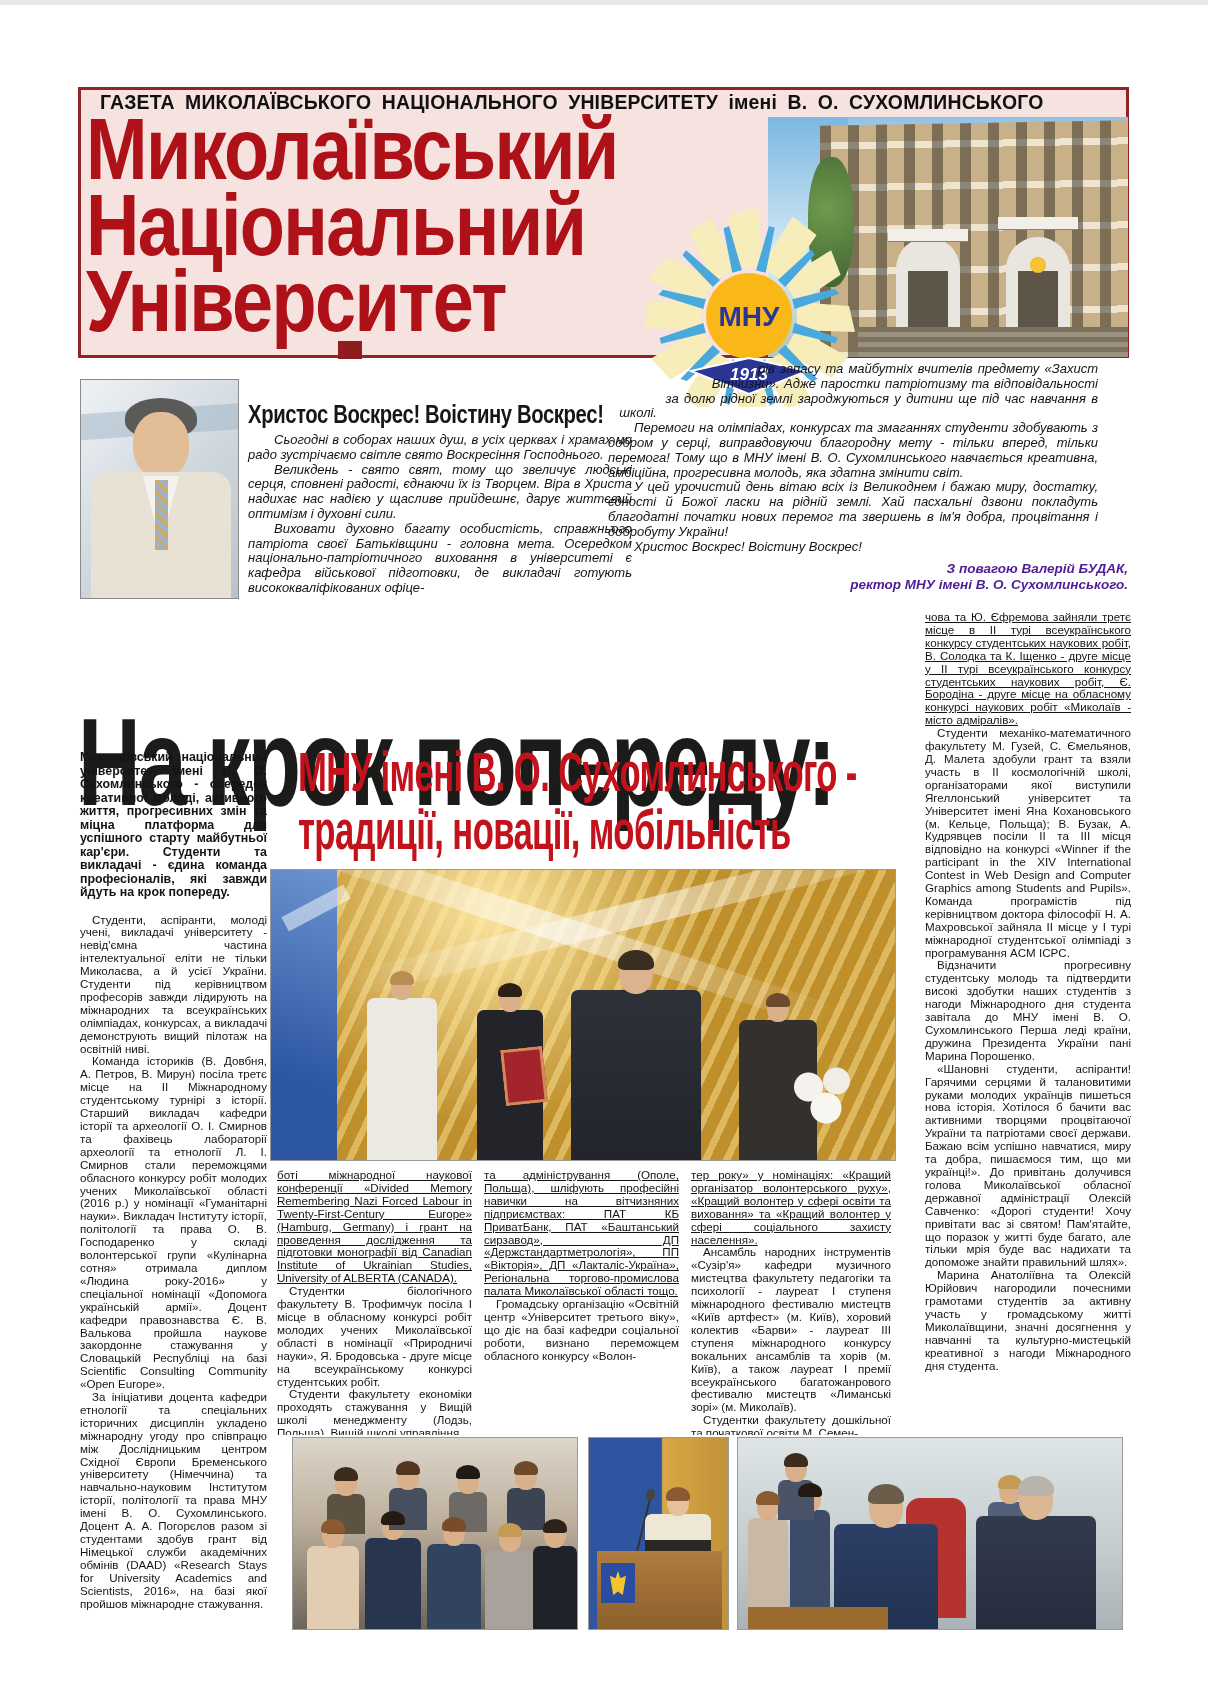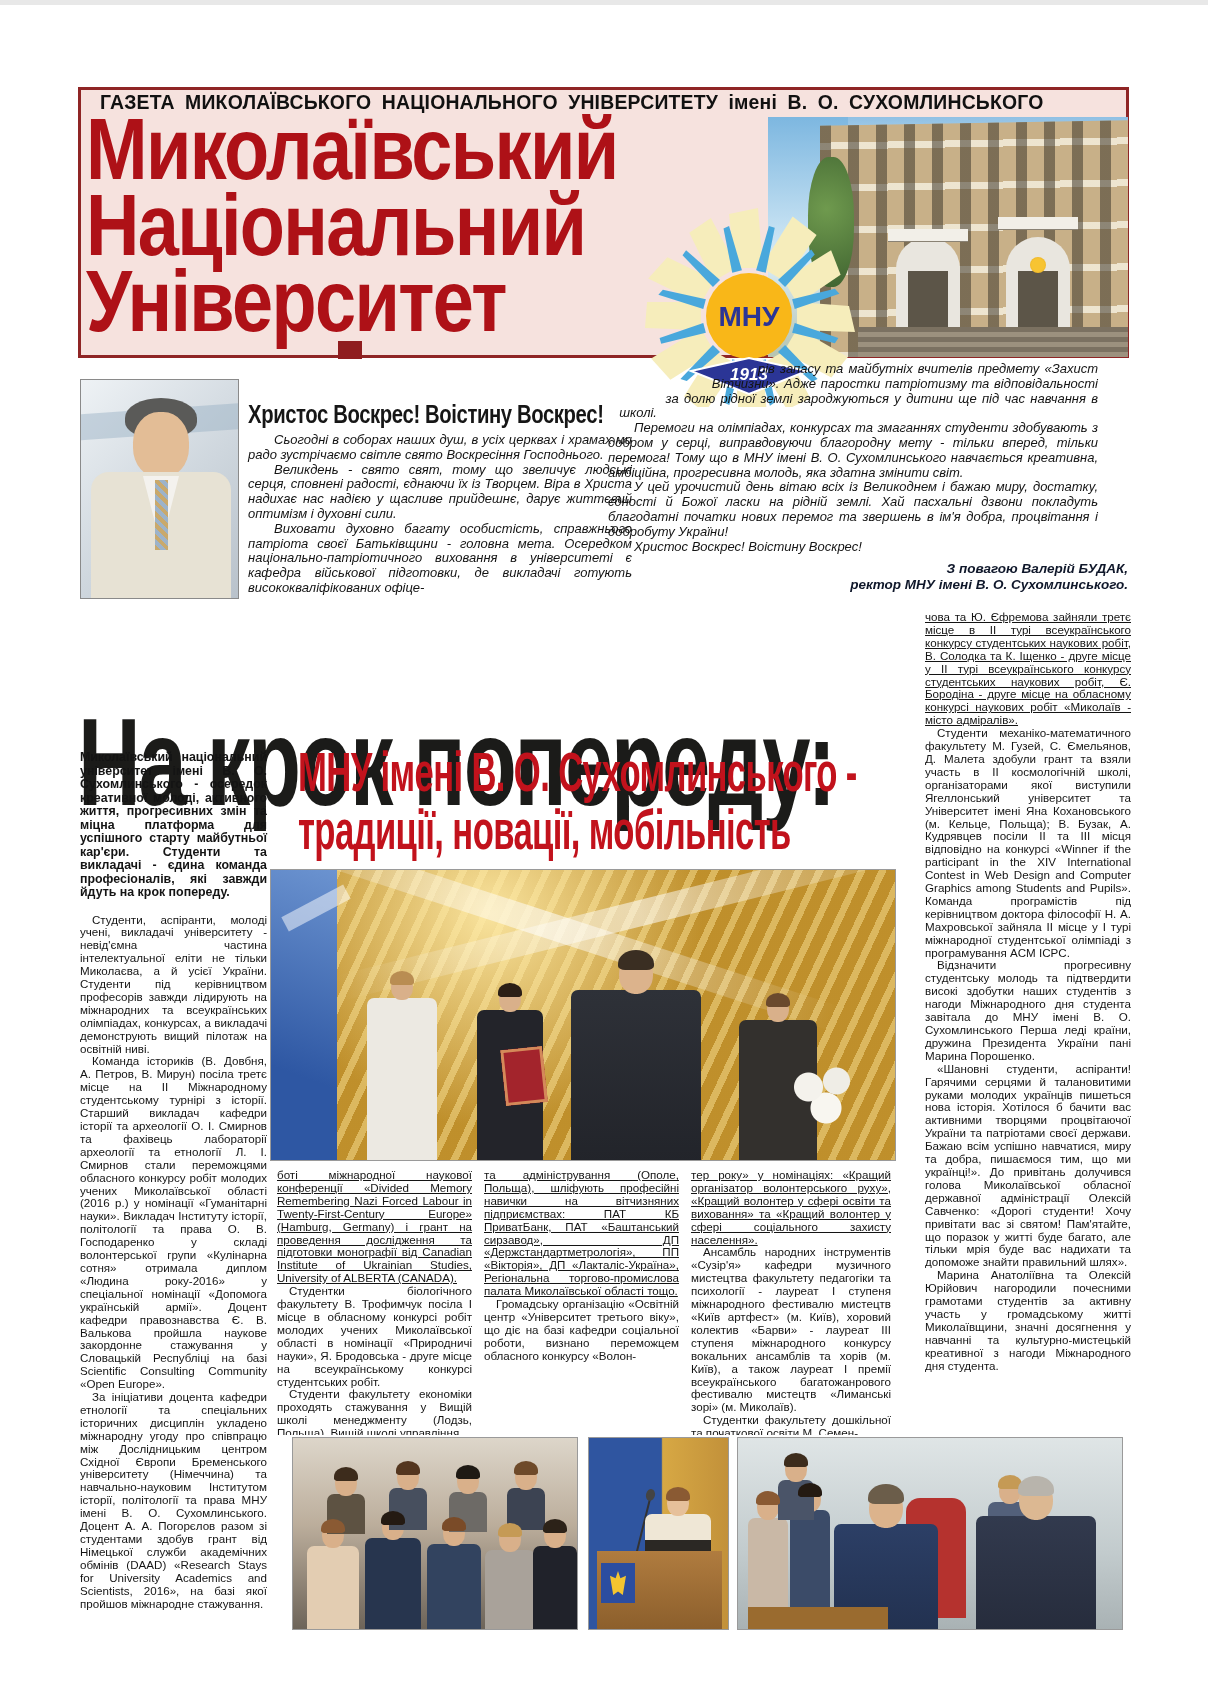--- a/index.html
+++ b/index.html
@@ -53,21 +53,21 @@
 
   .e-head{position:absolute;left:248px;top:372px;font-size:26px;font-weight:bold;color:#161616;
       transform:scaleX(.78);transform-origin:left top;white-space:nowrap;letter-spacing:-.5px;}
   .e-col{position:absolute;font-size:13px;font-style:italic;line-height:14.8px;text-align:justify;}
   .e-col p{margin:0;text-indent:26px;}
   .e-col p.cont{text-indent:0;}
   .e-left{left:248px;top:428px;width:384px;}
   .e-right{left:608px;top:357px;width:490px;}
   .logo-spacer{float:left;width:150px;height:48px;shape-outside:polygon(0 0,100% 0,0 100%);}
   .sig{position:absolute;right:80px;top:556px;width:420px;text-align:right;
-      font-size:13.5px;font-weight:bold;font-style:italic;line-height:16px;color:#0f172a;}
+      font-size:13.5px;font-weight:bold;font-style:italic;line-height:16px;color:#4c1d95;}
 
   
   .big-head{position:absolute;left:78px;top:612px;font-size:124px;font-weight:bold;color:#1b1b19;
       line-height:1;letter-spacing:-3px;transform:scaleX(.70);transform-origin:left top;white-space:nowrap;}
   .sub{position:absolute;left:298px;font-size:55px;font-weight:bold;color:#c2121c;line-height:1;
       letter-spacing:-1px;transform:scaleX(.63);transform-origin:left top;white-space:nowrap;}
   .sub1{top:740px;} .sub2{top:798px;}
 
   .col{position:absolute;font-size:11.6px;line-height:12.9px;text-align:justify;hyphens:auto;}
   .col p{margin:0;text-indent:12px;}

